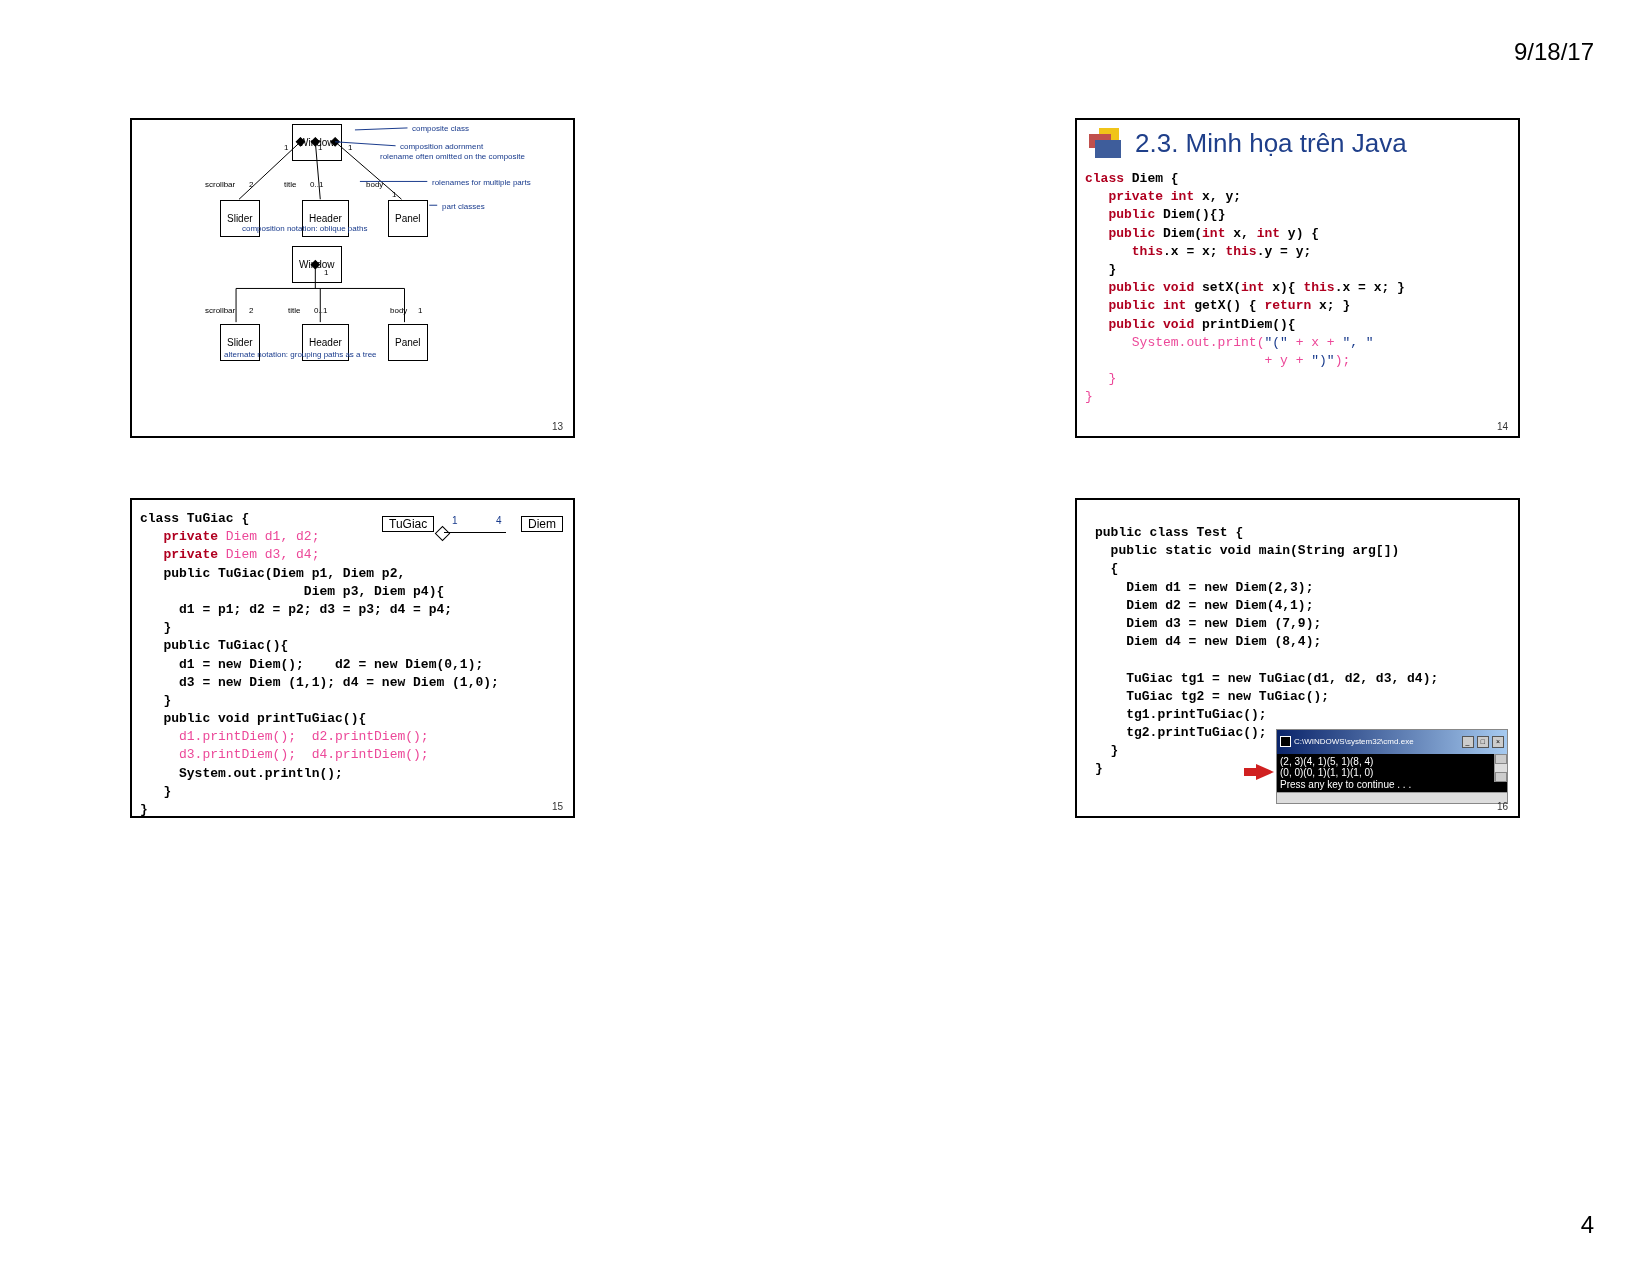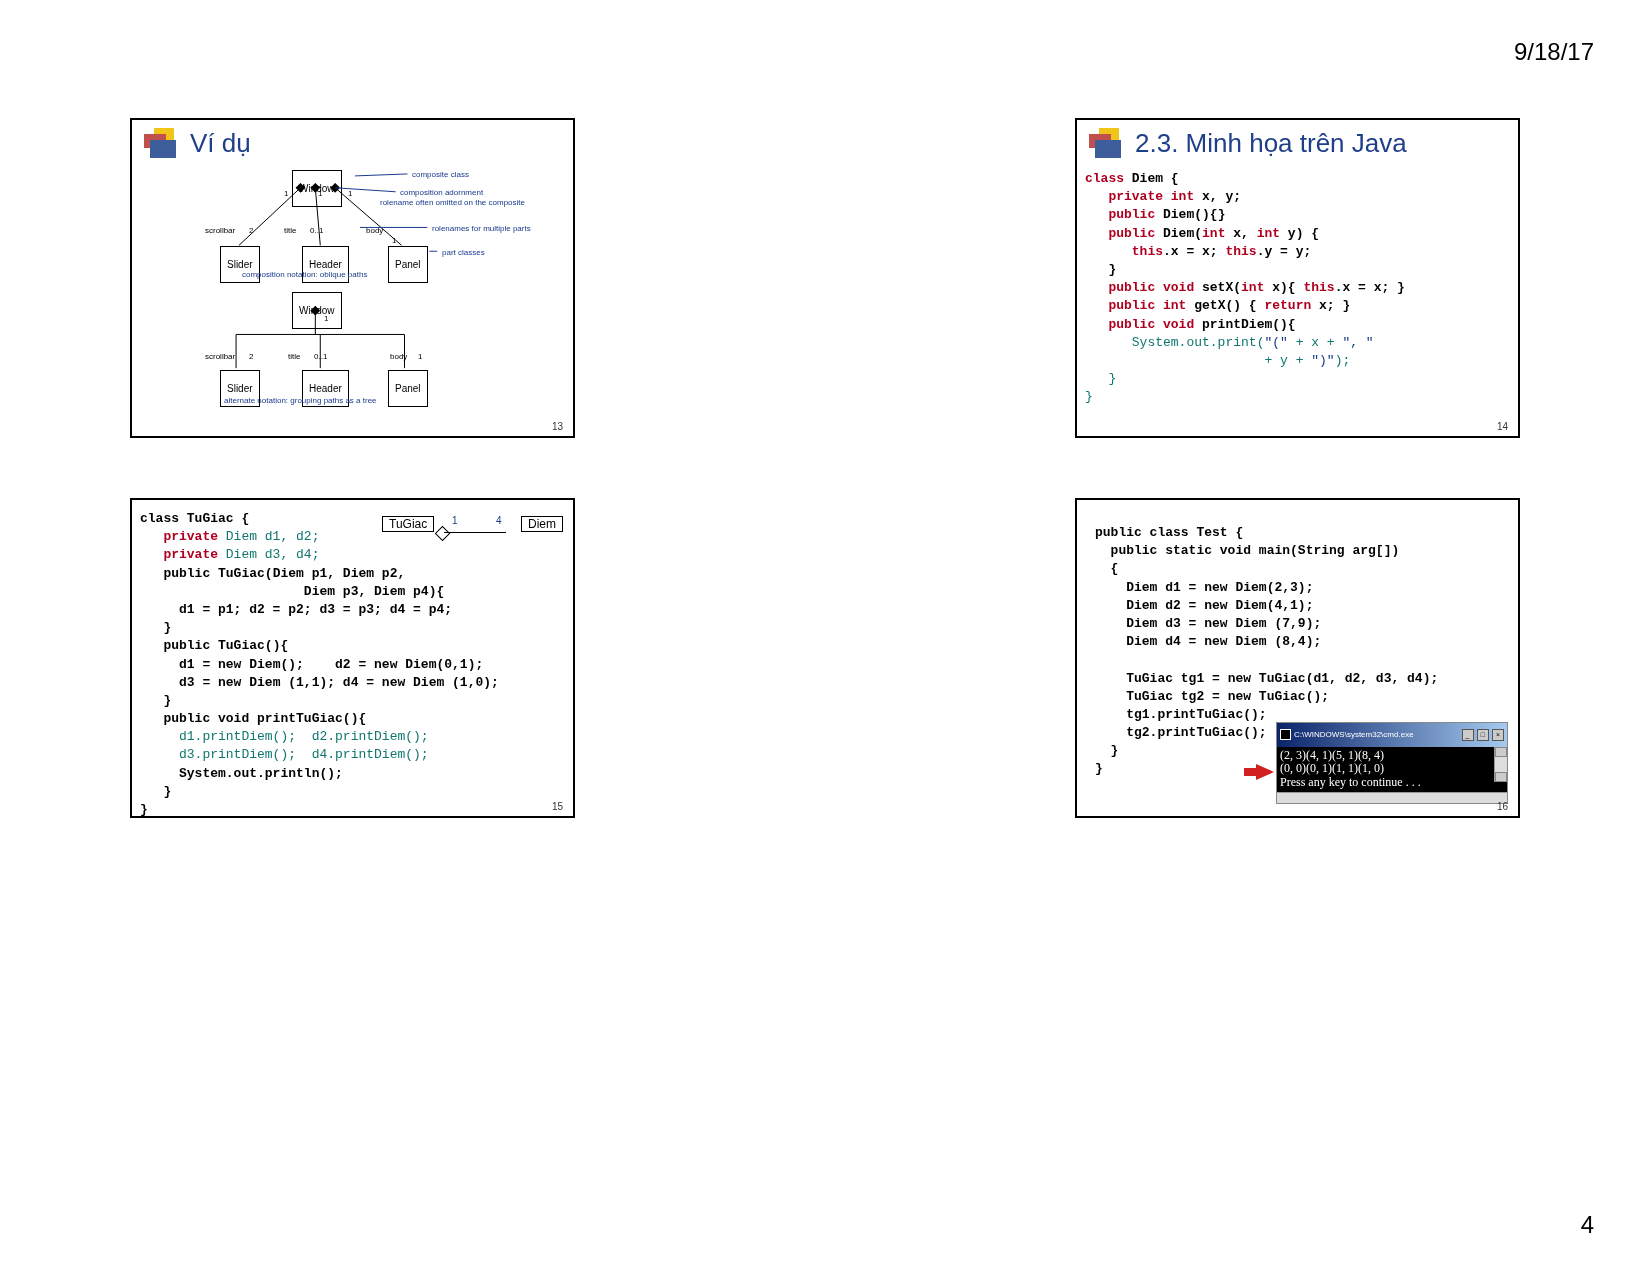--- a/index.html
+++ b/index.html
@@ -118,21 +118,21 @@
   
   .code {
     font-family: "Courier New", monospace;
     font-size: 13px;
     line-height: 1.4;
     white-space: pre;
     padding: 4px 8px 0 8px;
   }
   .kw-red  { color: #b00020; font-weight: bold; }
   .kw-blk  { color: #000; font-weight: bold; }
-  .txt-red { color: #0f766e; }
+  .txt-red { color: #ec4899; }
   .str     { color: #183a8c; }
 
   
   .uml-inline {
     position: absolute;
     top: 16px;
     right: 16px;
     width: 175px;
     height: 32px;
   }
@@ -186,22 +186,22 @@
     justify-content: space-between;
     padding: 0 3px;
     font-size: 8px;
   }
   .console .titlebar .btns span{
     display:inline-block;width:10px;height:10px;background:#ccc;border:1px solid #555;margin-left:1px;text-align:center;line-height:9px;color:#000;font-size:7px;
   }
   .console .body {
     background: #000;
     color: #fff;
-    font-family: Liberation Serif, serif;
-    font-size: 12px;
+    font-family: Liberation Sans, sans-serif;
+    font-size: 10px;
     line-height: 1.15;
     padding: 2px 15px 2px 3px;
     white-space: pre;
     position: relative;
   }
   .console .scroll-v {
     position: absolute;
     right: 0; top: 0; bottom: 10px;
     width: 12px;
     background: #ddd;
@@ -239,28 +239,20 @@
 </style>
 </head>
 <body>
 
 <div class="page-date">9/18/17</div>
 <div class="page-num">4</div>
 
 <div class="slides-wrap">
 
   <div class="slide">
-    <div class="title-bar">
-      <div class="icon-block">
-        <div class="blob-yellow"></div>
-          <div class="blob-red"></div>
-          <div class="blob-blue"></div>
-      </div>
-      <div class="title-text">Ví dụ</div>
-    </div>
 
     <div class="diagram-area">
 
       <div class="uml-box" style="left:160px;top:4px">Window</div>
       <div class="uml-box" style="left:88px;top:80px">Slider</div>
       <div class="uml-box" style="left:170px;top:80px">Header</div>
       <div class="uml-box" style="left:256px;top:80px">Panel</div>
 
       <div class="mini-lbl" style="left:73px;top:60px">scrollbar</div>
       <div class="mini-lbl" style="left:117px;top:60px">2</div>

